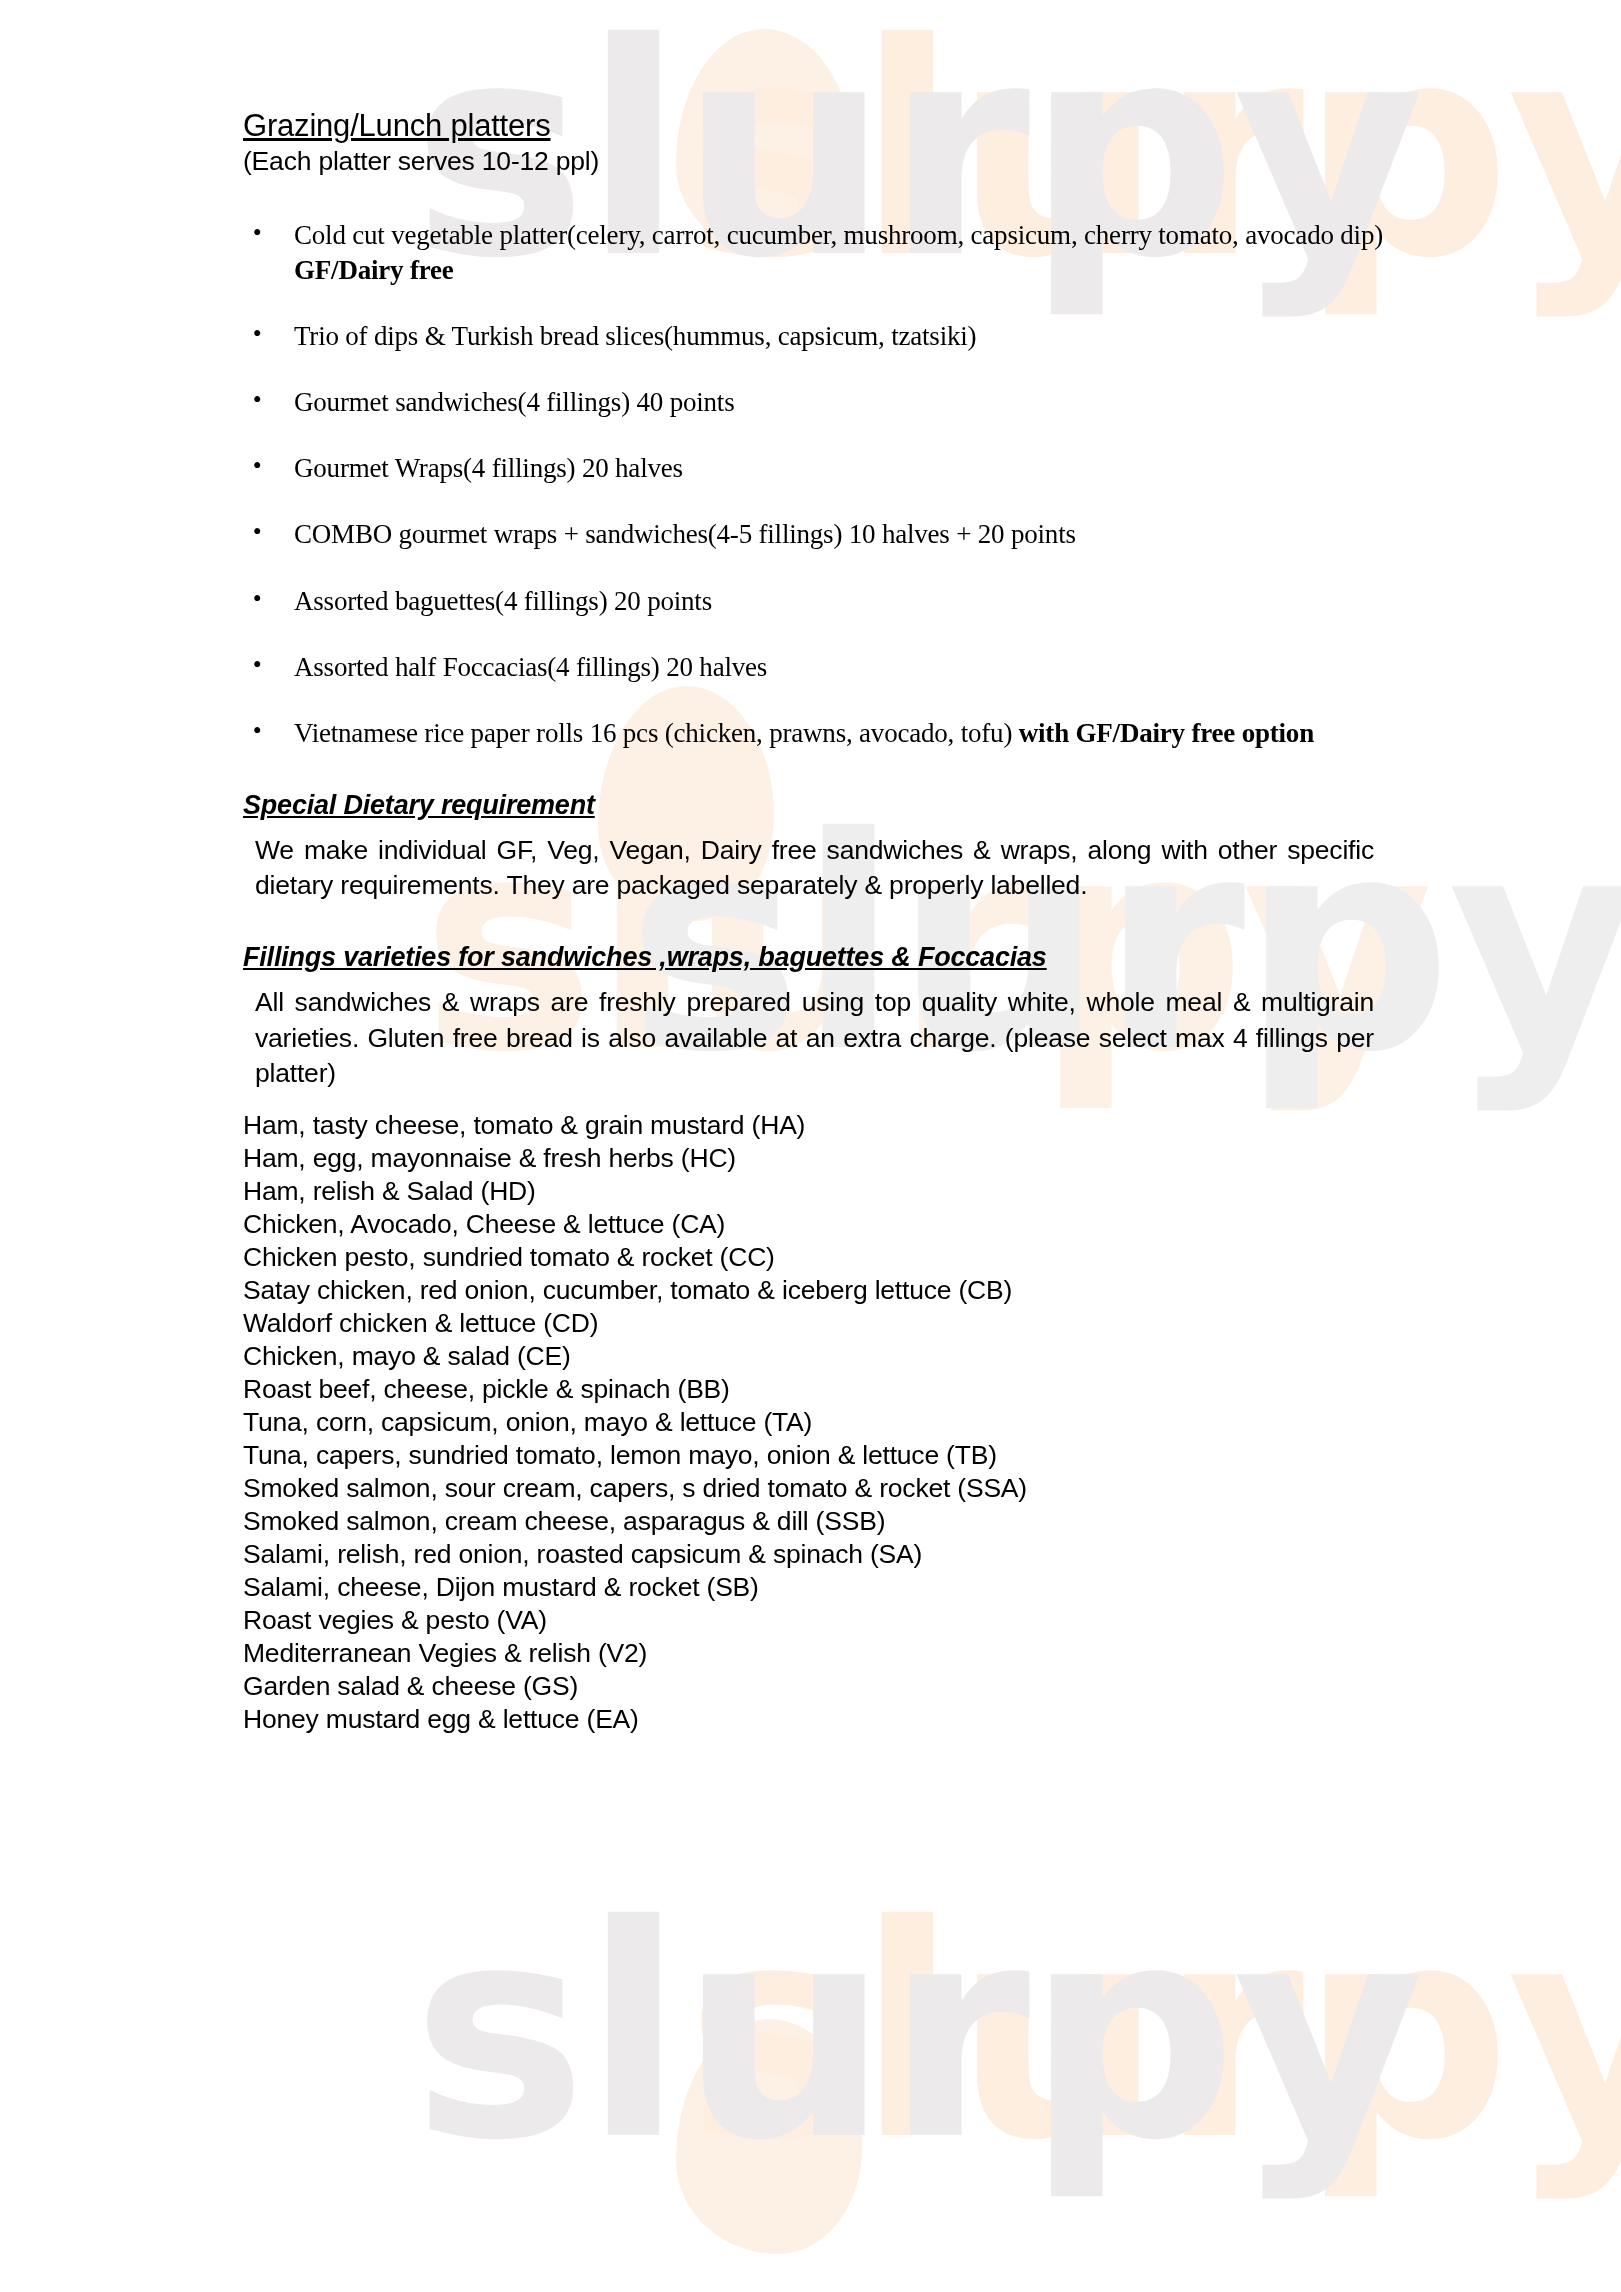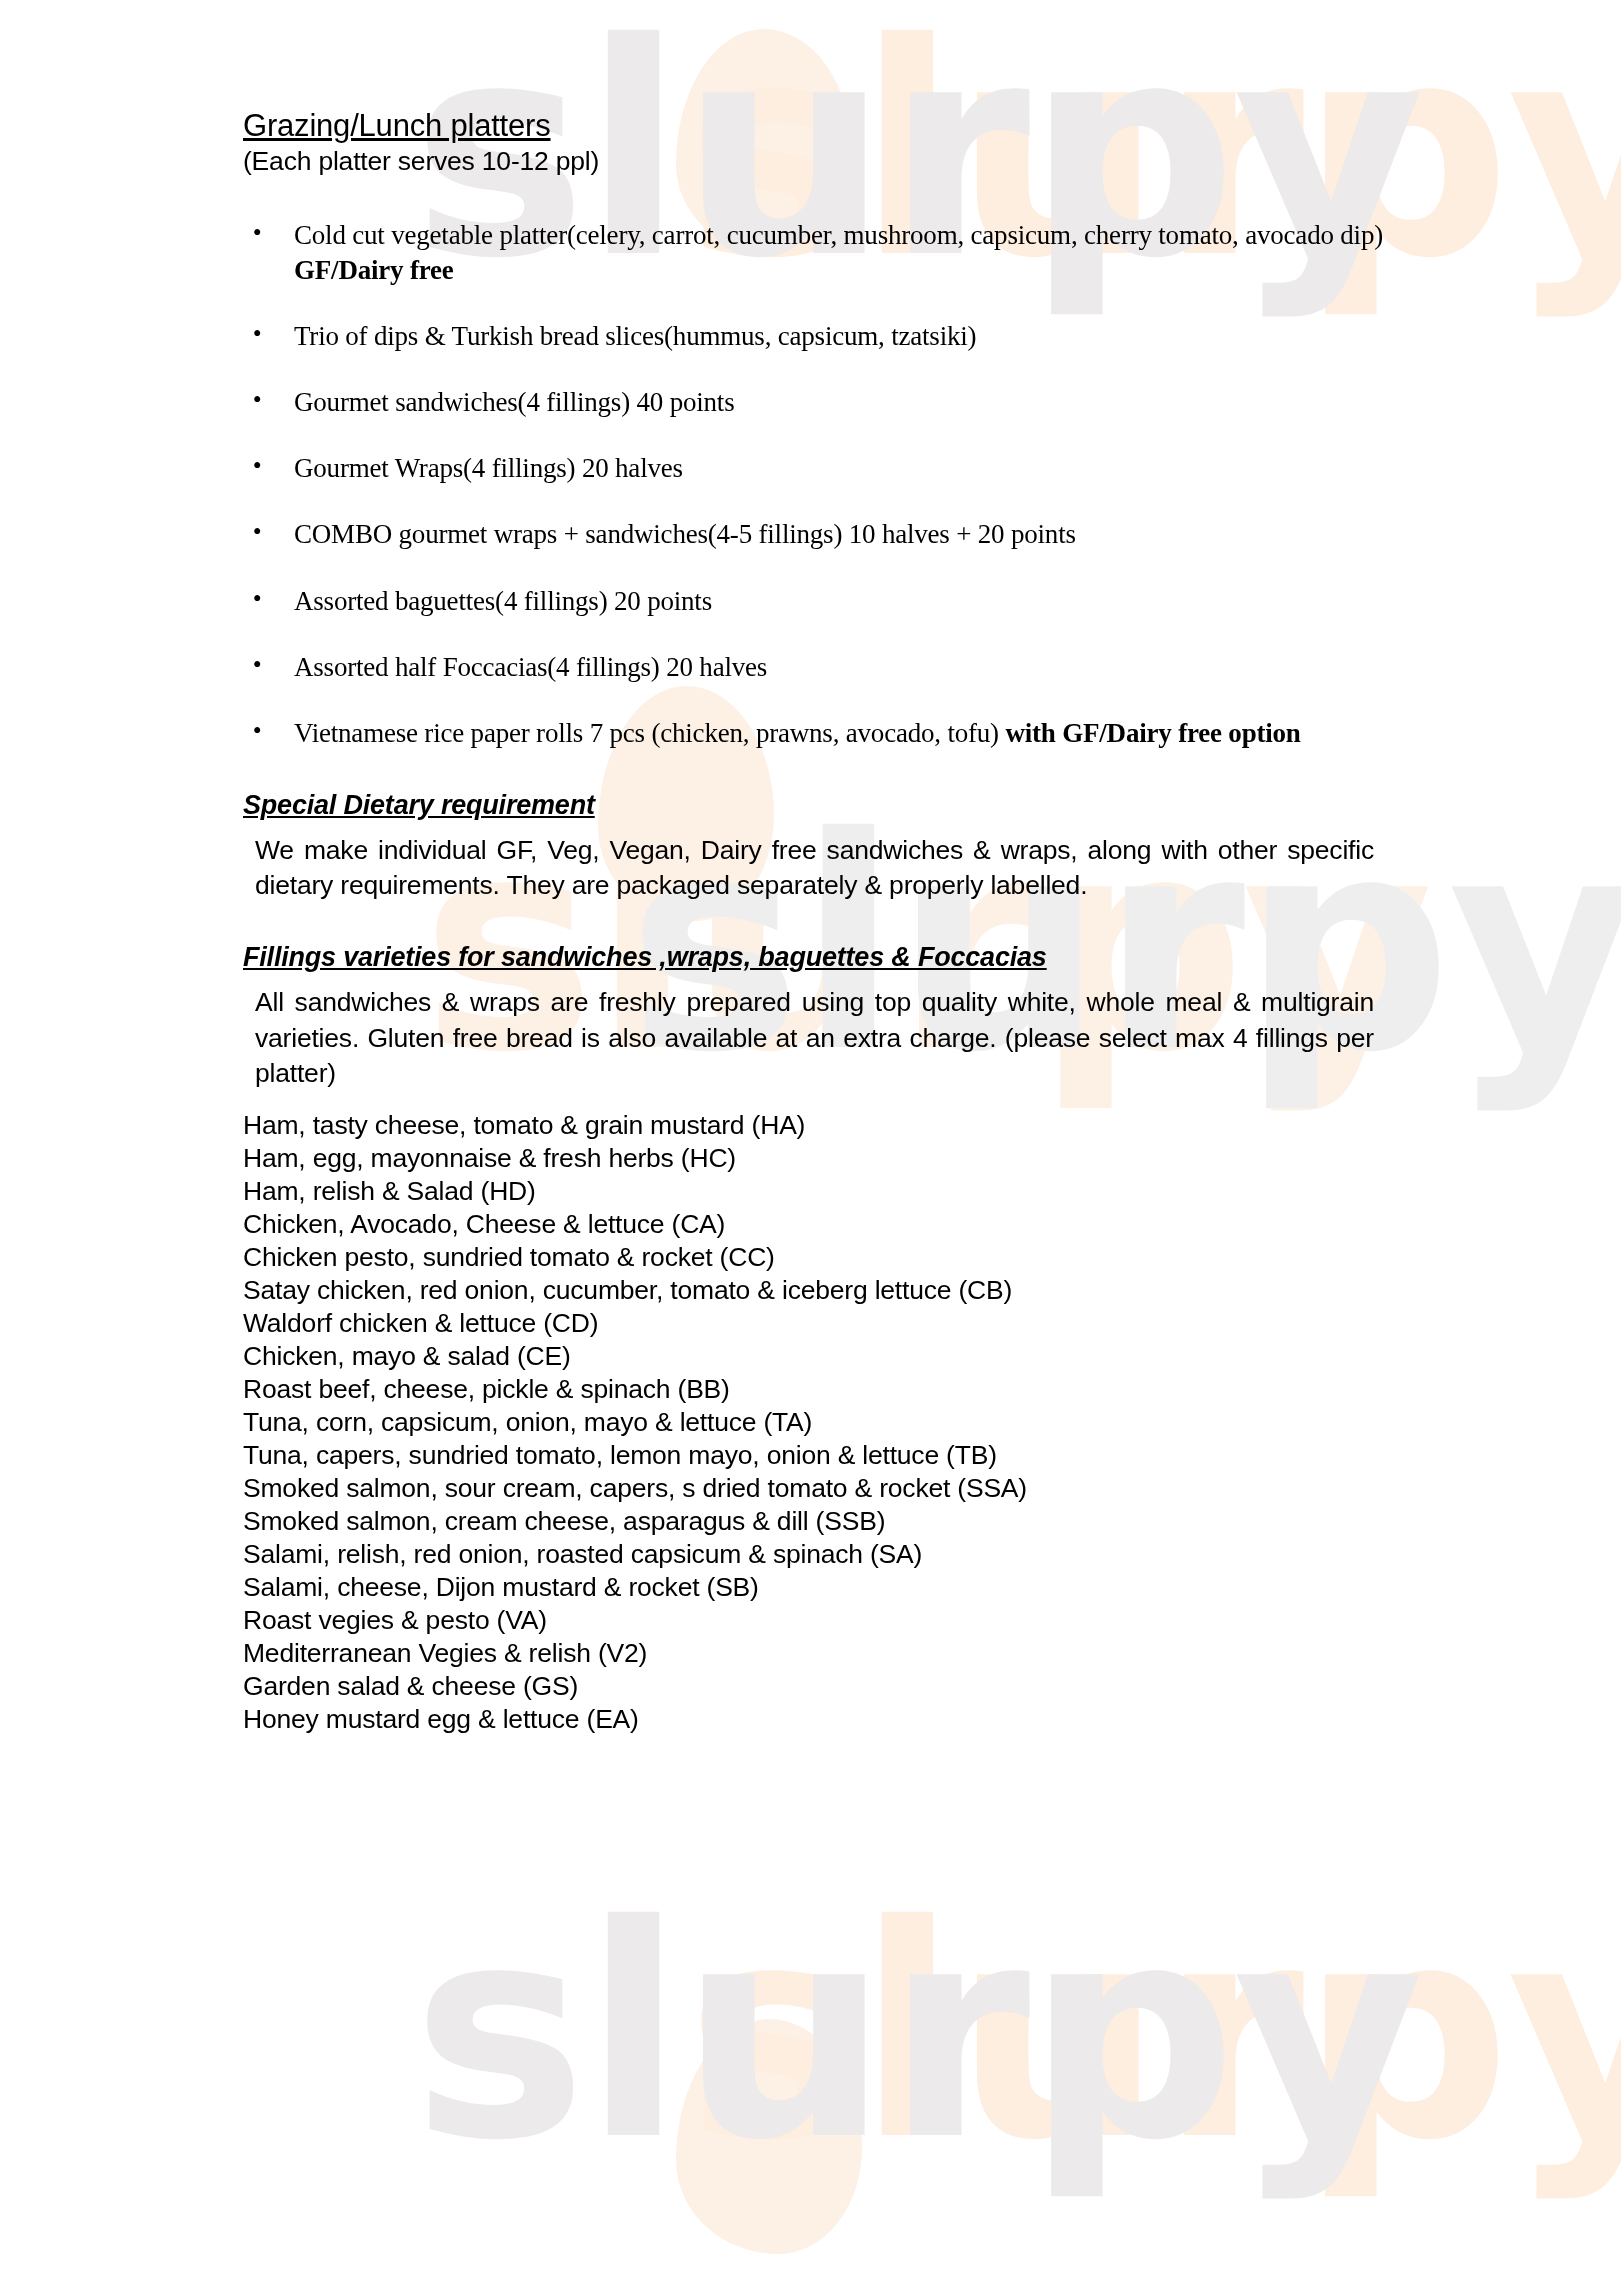--- a/index.html
+++ b/index.html
@@ -171,21 +171,21 @@
     <p class="doc-subtitle">(Each platter serves 10-12 ppl)</p>
 
     <ul class="platter-list" id="platter-list">
         <li><span>Cold cut vegetable platter(celery, carrot, cucumber, mushroom, capsicum, cherry tomato, avocado dip) </span><b>GF/Dairy free</b></li>
         <li><span>Trio of dips &amp; Turkish bread slices(hummus, capsicum, tzatsiki)</span></li>
         <li><span>Gourmet sandwiches(4 fillings) 40 points</span></li>
         <li><span>Gourmet Wraps(4 fillings) 20 halves</span></li>
         <li><span>COMBO gourmet wraps + sandwiches(4-5 fillings) 10 halves + 20 points</span></li>
         <li><span>Assorted baguettes(4 fillings) 20 points</span></li>
         <li><span>Assorted half Foccacias(4 fillings) 20 halves</span></li>
-        <li><span>Vietnamese rice paper rolls 7 pcs (chicken, prawns, avocado, tofu) </span><b>with GF/Dairy free option</b></li>
+        <li><span>Vietnamese rice paper rolls 16 pcs (chicken, prawns, avocado, tofu) </span><b>with GF/Dairy free option</b></li>
       </ul>
 
     <div class="section">
       <div class="section-heading">Special Dietary requirement</div>
       <p class="section-body">We make individual GF, Veg, Vegan, Dairy free sandwiches &amp; wraps, along with other specific dietary requirements. They are packaged separately &amp; properly labelled.</p>
     </div>
 
     <div class="section">
       <div class="section-heading">Fillings varieties for sandwiches ,wraps, baguettes &amp; Foccacias</div>
       <p class="section-body">All sandwiches &amp; wraps are freshly prepared using top quality white, whole meal &amp; multigrain varieties.  Gluten free bread is also available at an extra charge. (please select max 4 fillings per platter)</p>

